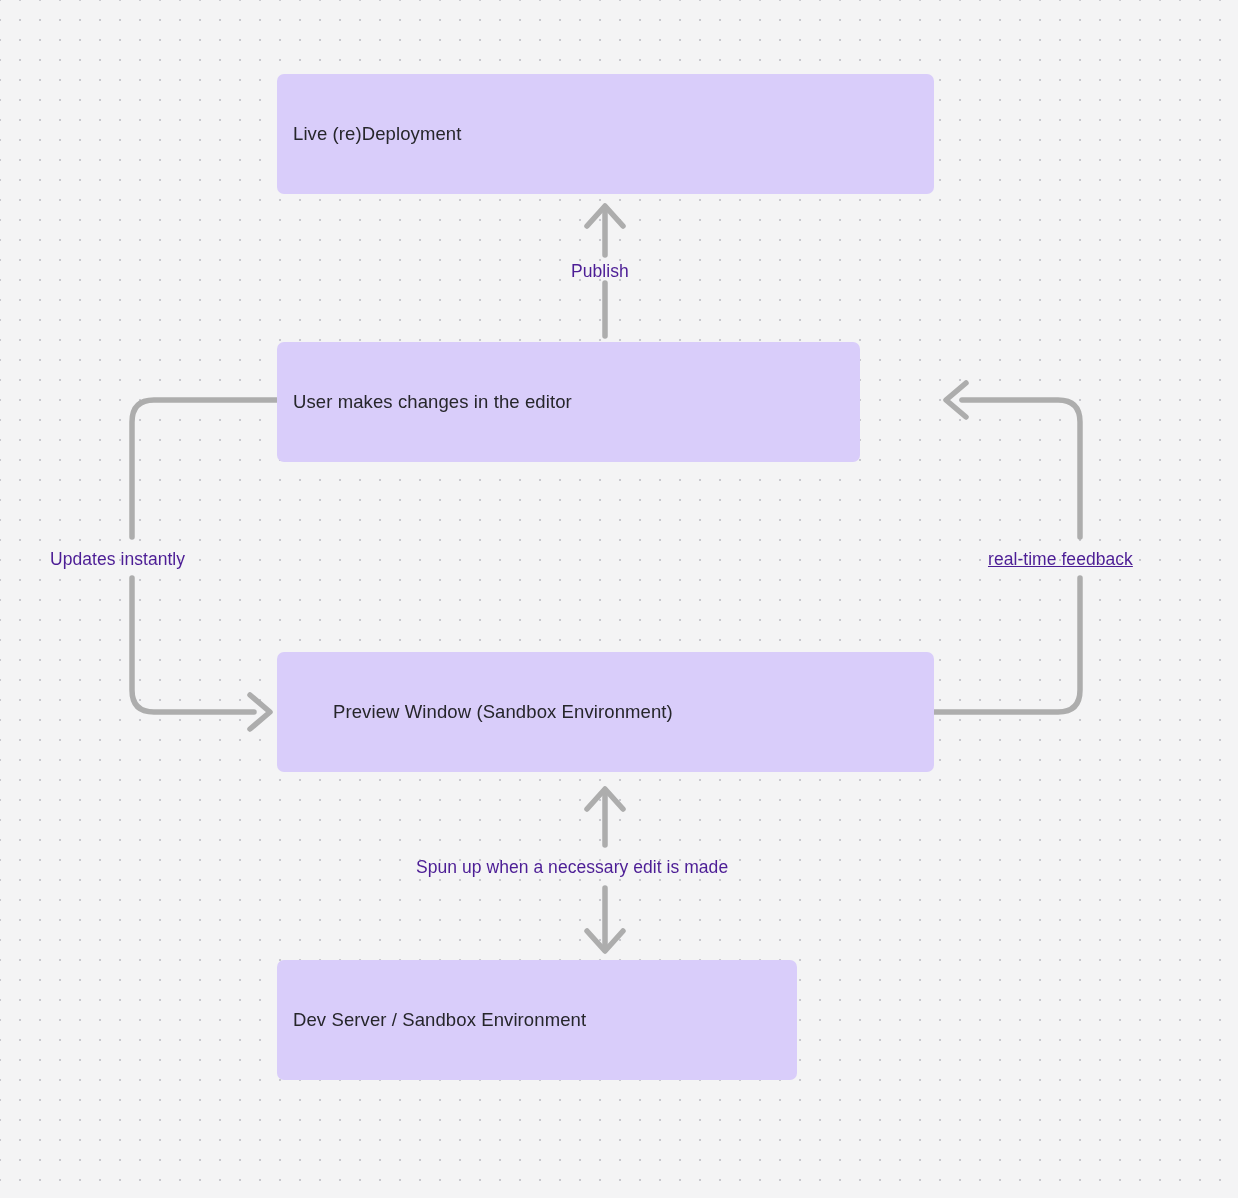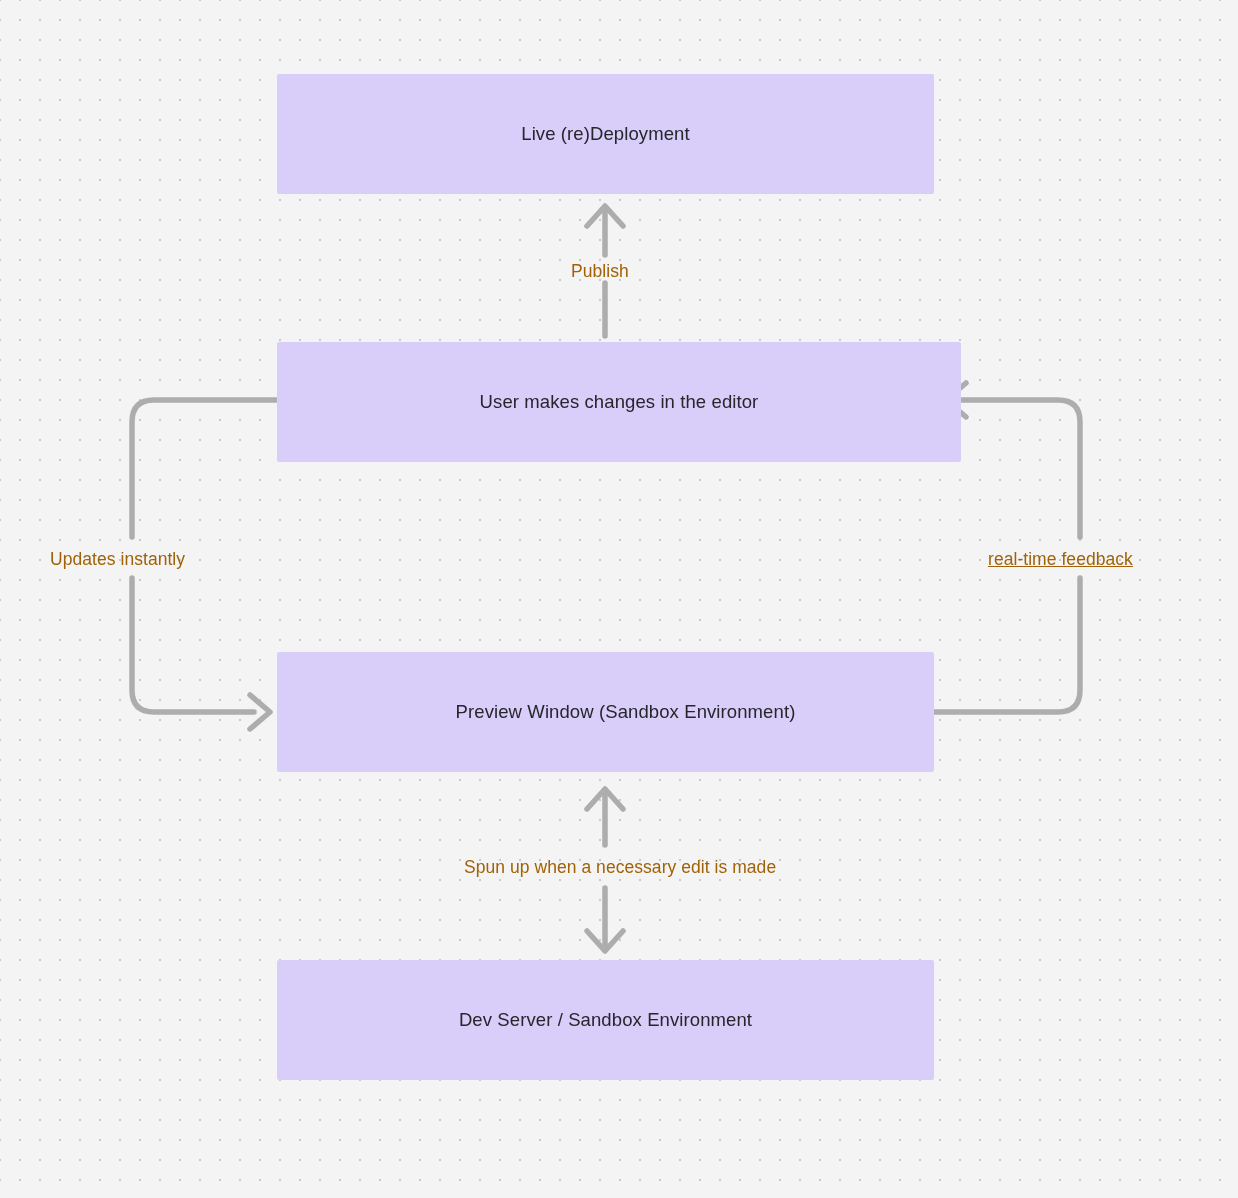--- a/index.html
+++ b/index.html
@@ -25,36 +25,36 @@
     position: absolute;
     inset: 0;
     width: 1238px;
     height: 1198px;
     pointer-events: none;
   }
   .node {
     position: absolute;
     box-sizing: border-box;
     background: #d9cdfa;
-    border-radius: 2px;
+    border-radius: 7px;
     display: flex;
     align-items: center;
-    justify-content: center;
+    justify-content: flex-start;
     color: #26262b;
     font-size: 18.5px;
     letter-spacing: 0.1px;
     text-align: center;
   }
   .node-label {
     display: block;
     padding: 0 16px;
   }
   .edge-label {
     position: absolute;
-    color: #a16207;
+    color: #4c1d95;
     font-size: 17.5px;
     letter-spacing: 0.05px;
     white-space: nowrap;
     line-height: 1;
   }
 </style>
 </head>
 <body>
 
 <div id="canvas">
@@ -78,33 +78,33 @@
       <path d="M587,809 L605,789 L623,809"></path>
       <path d="M605,888 L605,950"></path>
       <path d="M587,931 L605,951 L623,931"></path>
     </g>
   </svg>
 
   <div class="node" style="left:277px; top:74px; width:657px; height:120px;">
     <span class="node-label">Live (re)Deployment</span>
   </div>
 
-  <div class="node" style="left:277px; top:342px; width:684px; height:120px;">
+  <div class="node" style="left:277px; top:342px; width:583px; height:120px;">
     <span class="node-label">User makes changes in the editor</span>
   </div>
 
   <div class="node" style="left:277px; top:652px; width:657px; height:120px;padding-left:40px;">
     <span class="node-label">Preview Window (Sandbox Environment)</span>
   </div>
 
-  <div class="node" style="left:277px; top:960px; width:657px; height:120px;">
+  <div class="node" style="left:277px; top:960px; width:520px; height:120px;">
     <span class="node-label">Dev Server / Sandbox Environment</span>
   </div>
 
   <div class="edge-label" style="left:571px; top:263px;">Publish</div>
 
   <div class="edge-label" style="left:50px; top:551px;">Updates instantly</div>
 
   <div class="edge-label" style="left:988px; top:551px;text-decoration:underline;">real-time feedback</div>
 
-  <div class="edge-label" style="left:416px; top:859px;margin-left:48px;">Spun up when a necessary edit is made</div>
+  <div class="edge-label" style="left:416px; top:859px;">Spun up when a necessary edit is made</div>
 
 </div>
 
 </body></html>

